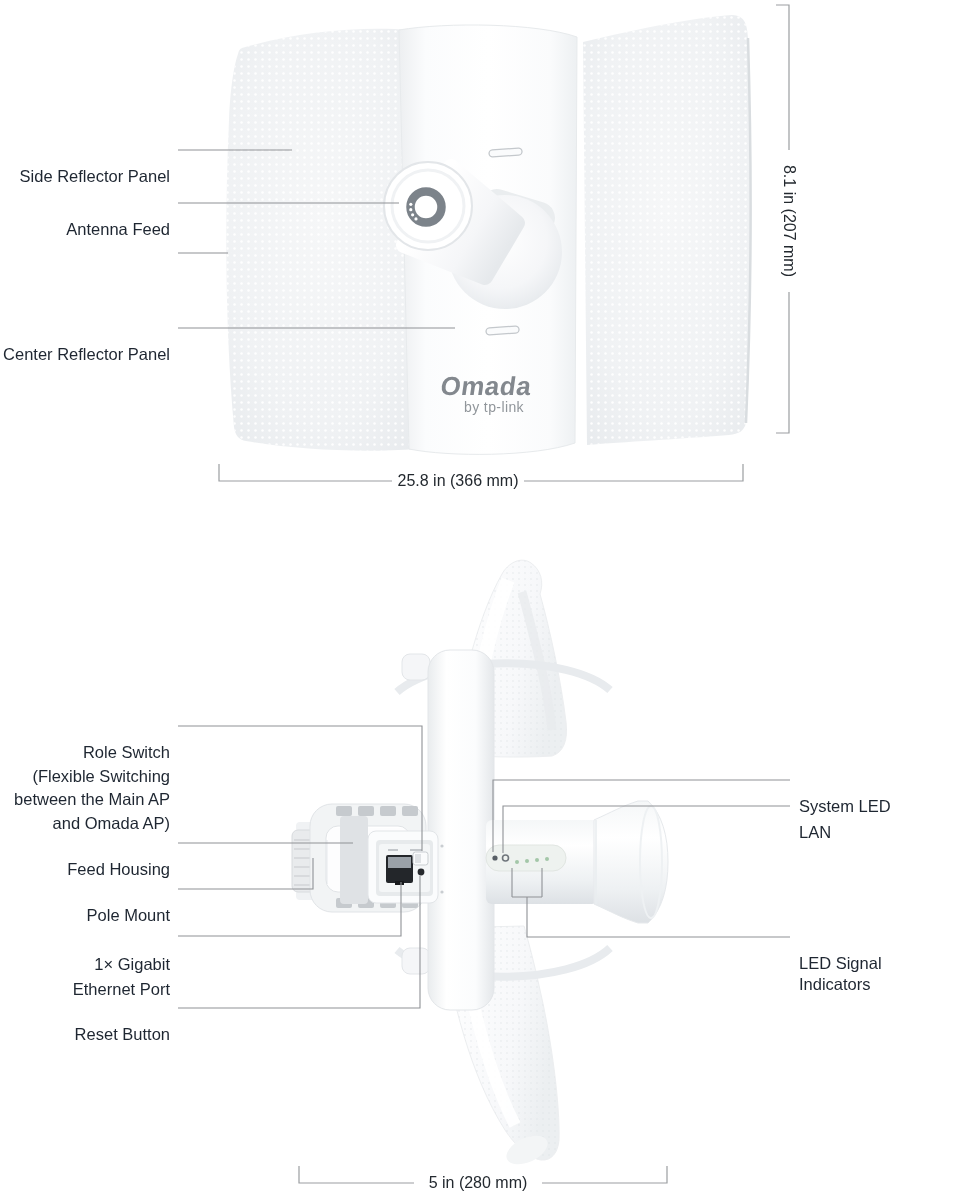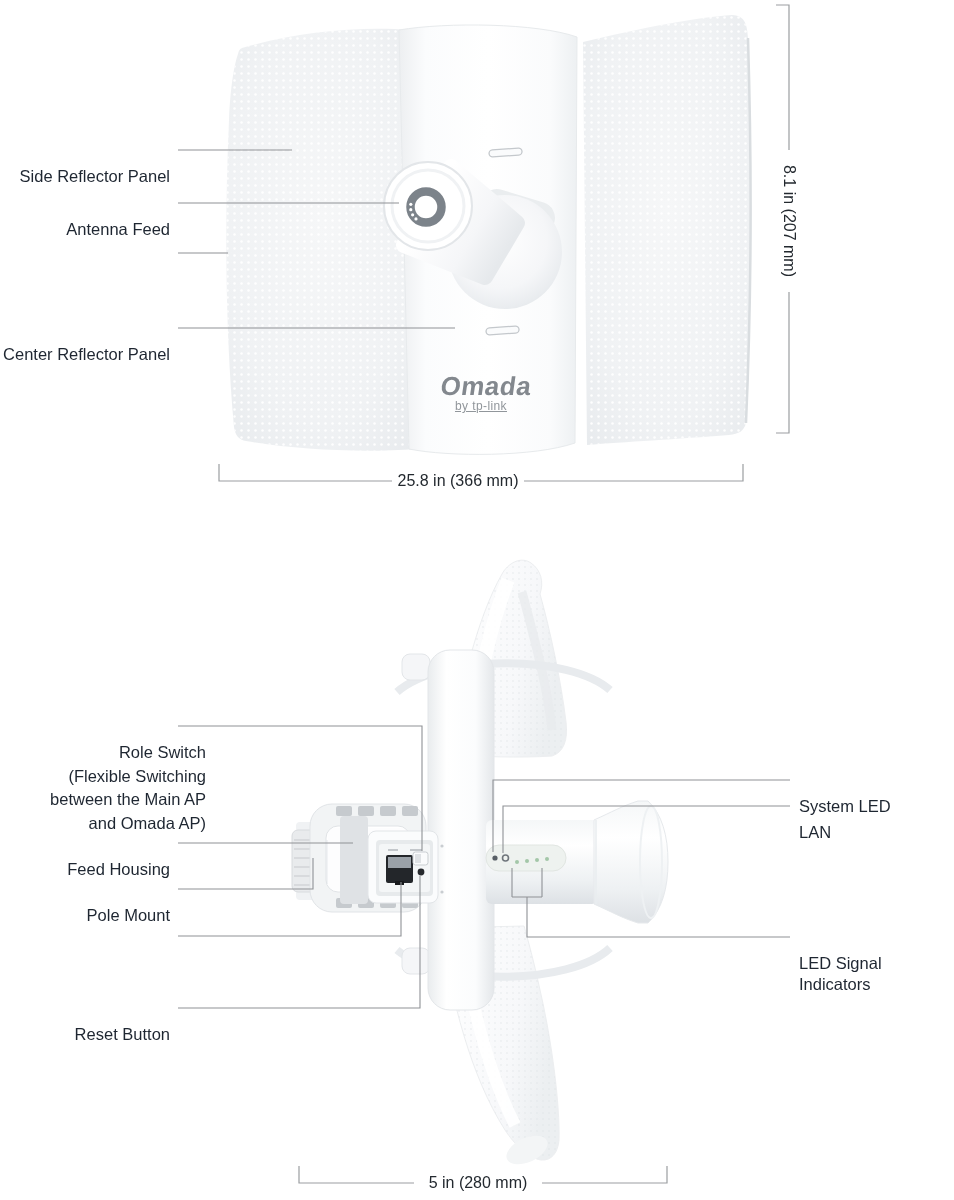--- a/index.html
+++ b/index.html
@@ -2,27 +2,27 @@
 <html><head>
 <meta charset="utf-8">
 <style>
   html,body{margin:0;padding:0;background:#ffffff;}
   .canvas{position:relative;width:954px;height:1200px;background:#ffffff;overflow:hidden;
           font-family:"Liberation Sans", sans-serif;}
   .art{position:absolute;left:0;top:0;width:954px;height:1200px;}
   .lbl{position:absolute;color:#1e2631;font-size:16.5px;line-height:21px;margin-top:27px;}
   .lbl-left{left:0;width:170px;text-align:right;}
   .lbl-right{left:799px;width:155px;text-align:left;}
-  .multi{line-height:23.5px;padding-left:36px;}
+  .multi{line-height:23.5px;}
   .multi2{line-height:24.5px;}
   .dim{position:absolute;color:#23292f;font-size:16px;line-height:20px;text-align:center;}
   .dim-rot{transform:rotate(90deg);transform-origin:center center;}
   .logo{position:absolute;left:438px;top:371px;width:96px;text-align:center;color:#83888e;}
   .logo .brand{font-size:26px;font-weight:bold;transform:skewX(-8deg);letter-spacing:.5px;}
-  .logo .byline{font-size:12px;letter-spacing:.4px;padding-right:10px;margin-top:-3px;color:#91969b;text-decoration:underline;}
+  .logo .byline{font-size:14px;letter-spacing:.4px;text-align:right;padding-right:10px;margin-top:-3px;color:#91969b;}
 </style>
 </head>
 <body>
 
 <div class="canvas">
 
   <svg class="art" viewBox="0 0 954 1200">
     <defs>
       <pattern id="dotsWhite" width="7" height="7" patternUnits="userSpaceOnUse">
         <circle cx="3.5" cy="3.5" r="1.25" fill="#ffffff" opacity="0.95"></circle>
@@ -260,19 +260,23 @@
   </div>
 
   <div class="lbl lbl-left multi" style="top:714px">
     <div>Role Switch</div>
     <div>(Flexible Switching</div>
     <div>between the Main AP</div>
     <div>and Omada AP)</div>
   </div>
   <div class="lbl lbl-left" style="top:832px">Feed Housing</div>
   <div class="lbl lbl-left" style="top:878px">Pole Mount</div>
+  <div class="lbl lbl-left multi2" style="top:925px">
+    <div>1× Gigabit</div>
+    <div>Ethernet Port</div>
+  </div>
   <div class="lbl lbl-left" style="top:997px">Reset Button</div>
 
   <div class="lbl lbl-right" style="top:769px">System LED</div>
   <div class="lbl lbl-right" style="top:795px">LAN</div>
   <div class="lbl lbl-right" style="top:926px">LED Signal Indicators</div>
 
 </div>
 
 </body></html>

